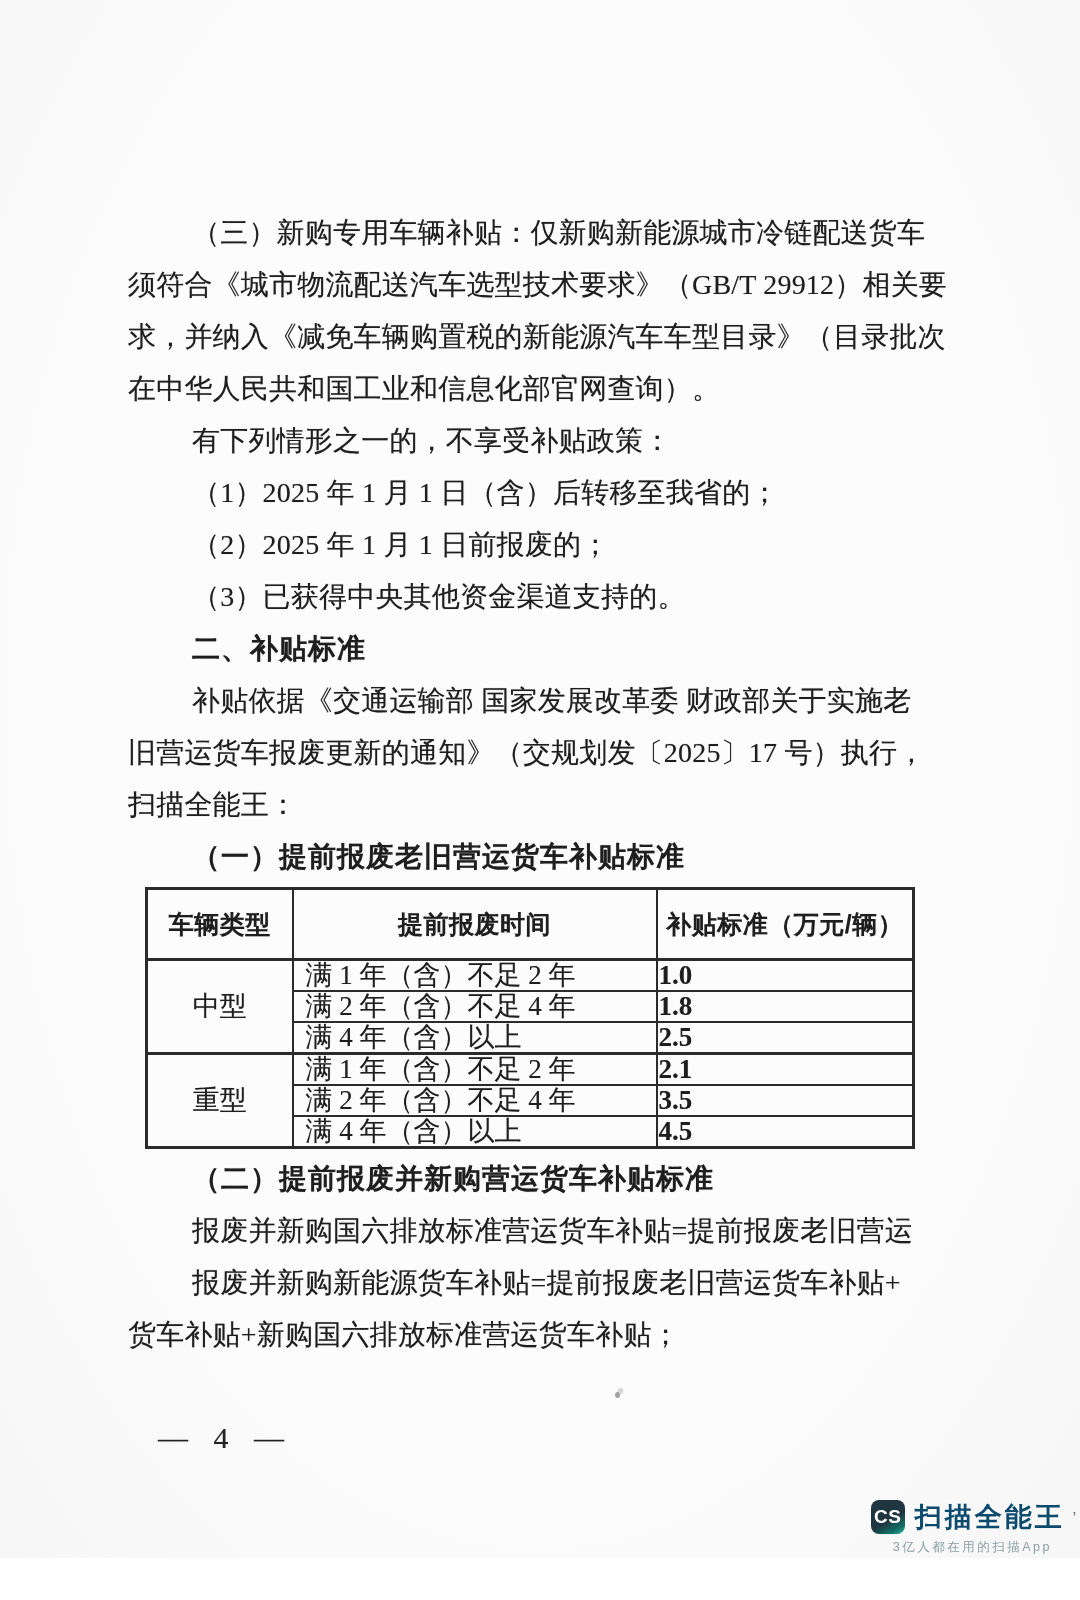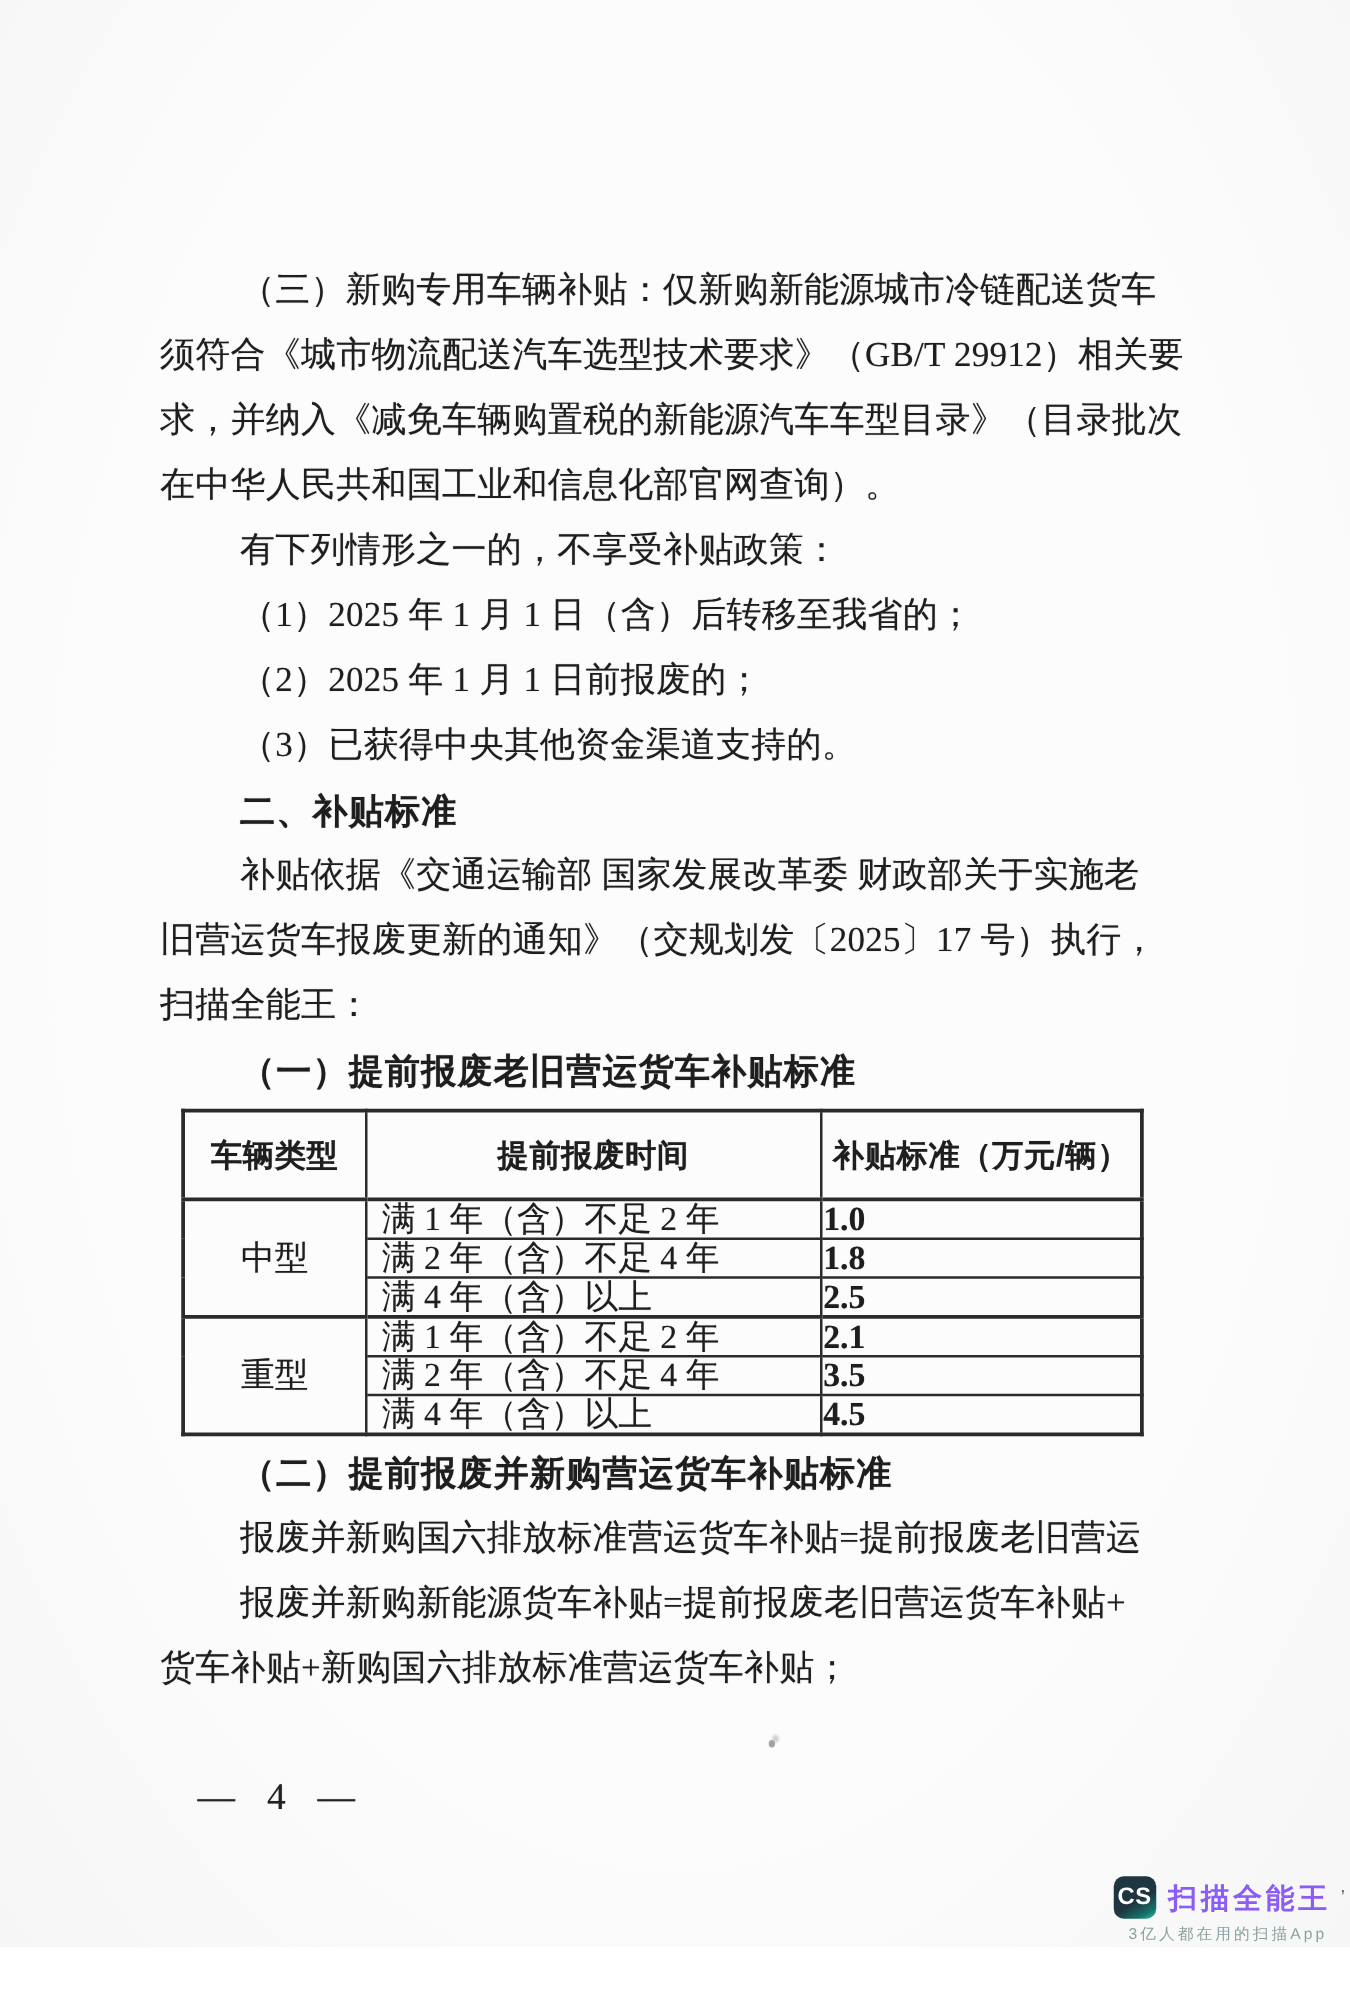--- a/index.html
+++ b/index.html
@@ -65,21 +65,21 @@
     font-family:"Liberation Sans","DejaVu Sans",sans-serif;
   }
   .brand-row{display:flex;align-items:center;justify-content:flex-end;gap:10px;}
   .cs-badge{
     width:34px;height:34px;border-radius:8px;flex:0 0 auto;
     display:flex;align-items:center;justify-content:center;
     background:linear-gradient(150deg,#1f3540 58%,#14756a 84%,#2cc7a5 100%);
     color:#ffffff;font-weight:700;font-size:19px;letter-spacing:0.5px;
   }
   .brand-name{
-    font-size:23px;font-weight:700;color:#8b5cf6;letter-spacing:3px;
+    font-size:27px;font-weight:700;color:#0c4a6e;letter-spacing:3px;
   }
   .brand-tick{
     font-size:15px;color:#53666e;vertical-align:top;line-height:18px;margin-left:-2px;
   }
   .tagline{
     margin-top:4px;font-size:12.5px;color:#8ca0a0;letter-spacing:2.5px;padding-right:2px;text-align:center;
   }
 </style>
 </head>
 <body>

